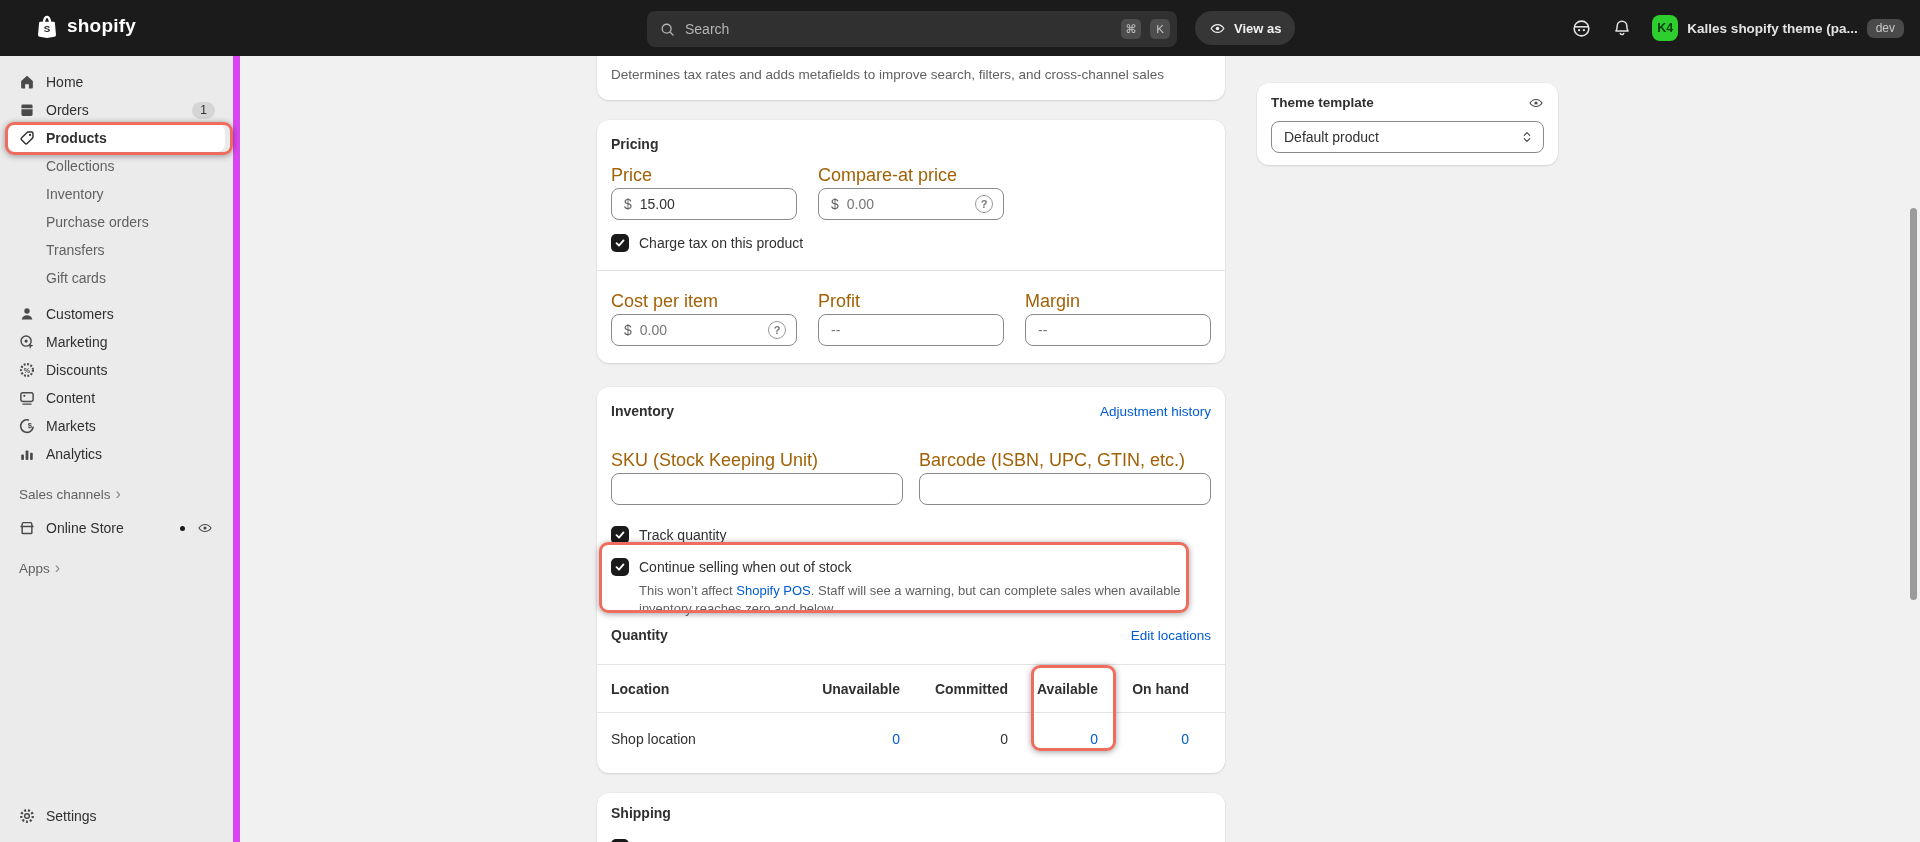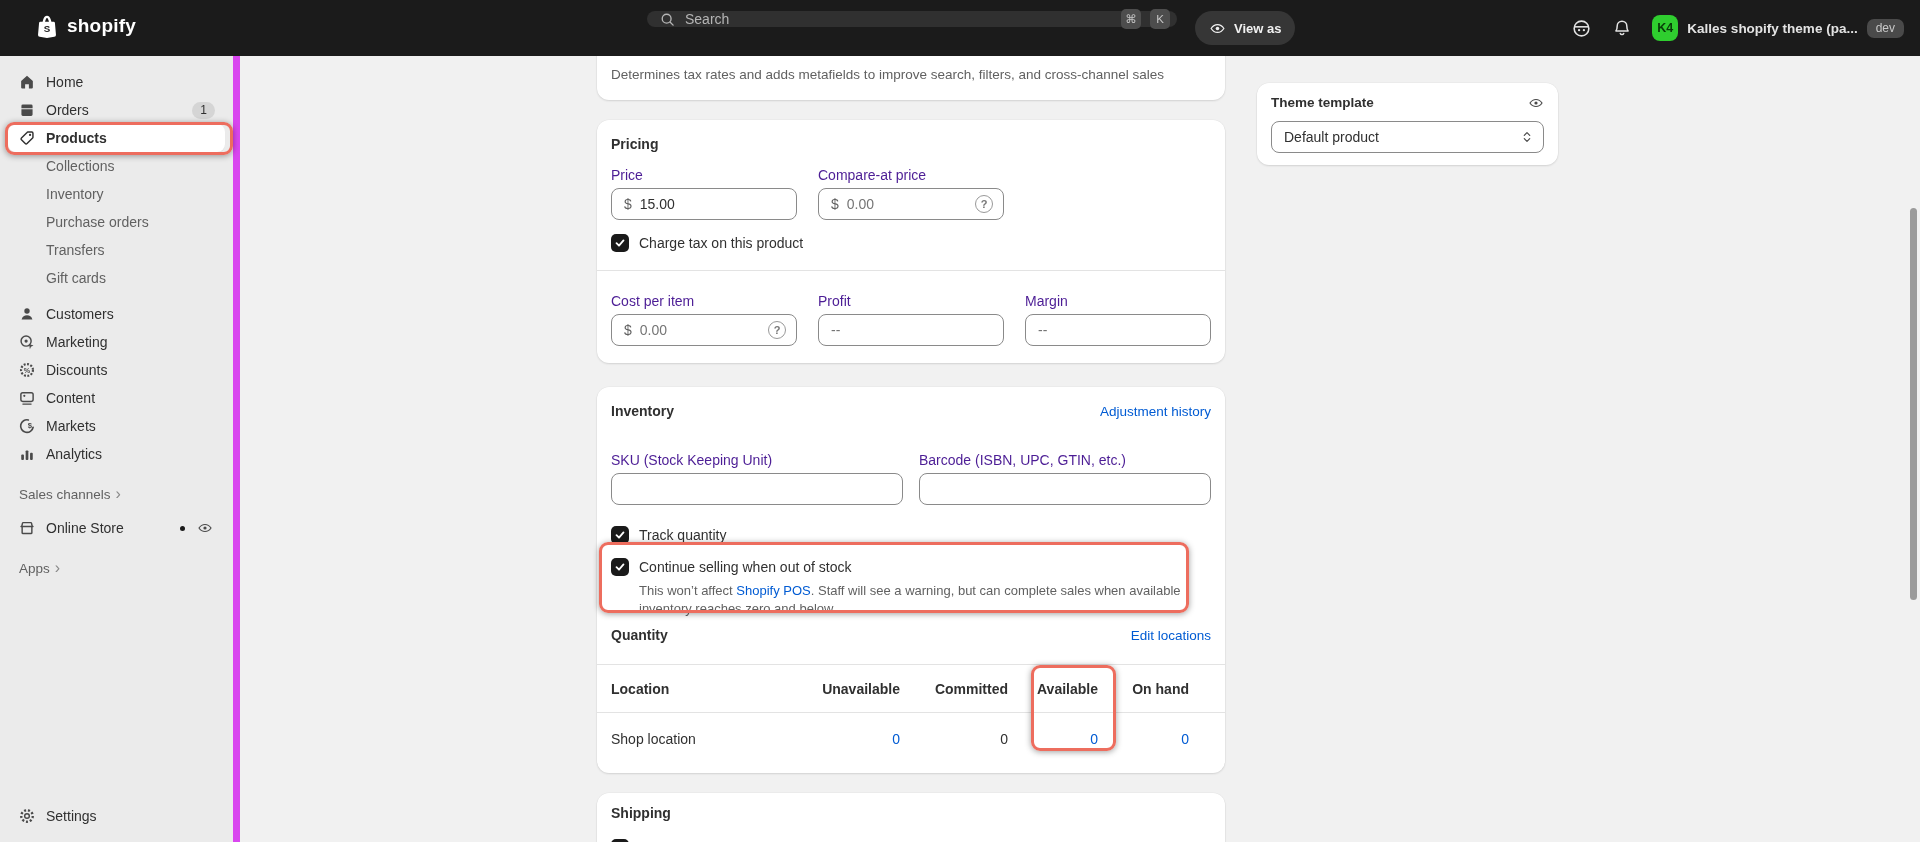--- a/index.html
+++ b/index.html
@@ -7,21 +7,21 @@
   body {
     width:1920px; height:842px; position:relative; overflow:hidden;
     background:#f1f1f1; color:#303030;
     font-family:"Liberation Sans","DejaVu Sans",sans-serif; font-size:14px;
   }
 
   
   .topbar { position:absolute; left:0; top:0; right:0; height:56px; background:#1b1b1b; z-index:30; }
   .logo { position:absolute; left:34px; top:13px; display:flex; align-items:center; gap:7px; }
   .logo-word { color:#fff; font-size:19px; font-weight:700; letter-spacing:.2px; }
-  .searchbar { position:absolute; left:647px; top:11px; width:530px; height:16px; background:#303030;
+  .searchbar { position:absolute; left:647px; top:11px; width:530px; height:36px; background:#303030;
     border-radius:8px; display:flex; align-items:center; gap:9px; padding:0 7px 0 12px; cursor:text; }
   .search-ph { color:#b5b5b5; font-size:14px; flex:1; }
   .kbd { width:20px; height:20px; border-radius:5px; background:#4d4d4d; color:#c6c6c6; font-size:11.5px;
     display:flex; align-items:center; justify-content:center; }
   .viewas { position:absolute; left:1195px; top:11px; height:34px; padding:0 14px; background:#363636;
     border-radius:17px; display:flex; align-items:center; gap:8px; color:#f1f1f1; font-weight:700; font-size:13px; cursor:pointer; }
   .top-right { position:absolute; right:16px; top:0; height:56px; display:flex; align-items:center; gap:20px; }
   .tb-iconbtn { display:flex; align-items:center; cursor:pointer; }
   .account { display:flex; align-items:center; gap:9px; cursor:pointer; }
   .avatar { width:26px; height:26px; border-radius:8px; background:#2fce2f; color:#083c08; font-weight:700;
@@ -55,21 +55,21 @@
   h2.card-title { margin:0; font-size:14px; font-weight:700; color:#303030; line-height:20px; }
   .note-card { margin-top:-44px; height:88px; display:flex; flex-direction:column; justify-content:flex-end;
     padding:0 14px 16px; }
   .note-text { color:#616161; font-size:13.5px; line-height:18px; }
   .pricing-card { margin-top:20px; padding:14px 14px 17px; }
   .inventory-card { margin-top:24px; padding:14px 14px 0; position:relative; }
   .shipping-card { margin-top:20px; padding:10px 14px; height:160px; }
 
   .grid3 { display:grid; grid-template-columns:1fr 1fr 1fr; column-gap:21px; }
   .grid2 { display:grid; grid-template-columns:1fr 1fr; column-gap:16px; }
-  .fld-label { display:block; font-size:14px; color:#4c1d95; height:18px; line-height:18px; }
+  .fld-label { display:block; font-size:18px; color:#a16207; height:18px; line-height:18px; }
   .input { margin-top:4px; height:32px; border:1px solid #8a8a8a; border-radius:8px; background:#fff;
     display:flex; align-items:center; gap:8px; padding:0 10px 0 12px; font-size:14px; }
   .input input { border:0; outline:0; width:100%; min-width:0; font:inherit; color:#303030; background:transparent; padding:0; }
   .input input::placeholder { color:#757575; opacity:1; }
   .prefix { color:#616161; flex:none; }
   .qicon { width:18px; height:18px; border:1.4px solid #999; border-radius:50%; color:#777; font-size:11px;
     font-weight:700; display:flex; align-items:center; justify-content:center; flex:none; cursor:pointer; }
 
   .checkrow { display:flex; align-items:center; gap:10px; font-size:14px; color:#303030; }
   .checkbox { width:18px; height:18px; background:#1a1a1a; border-radius:5px; display:flex; align-items:center;

